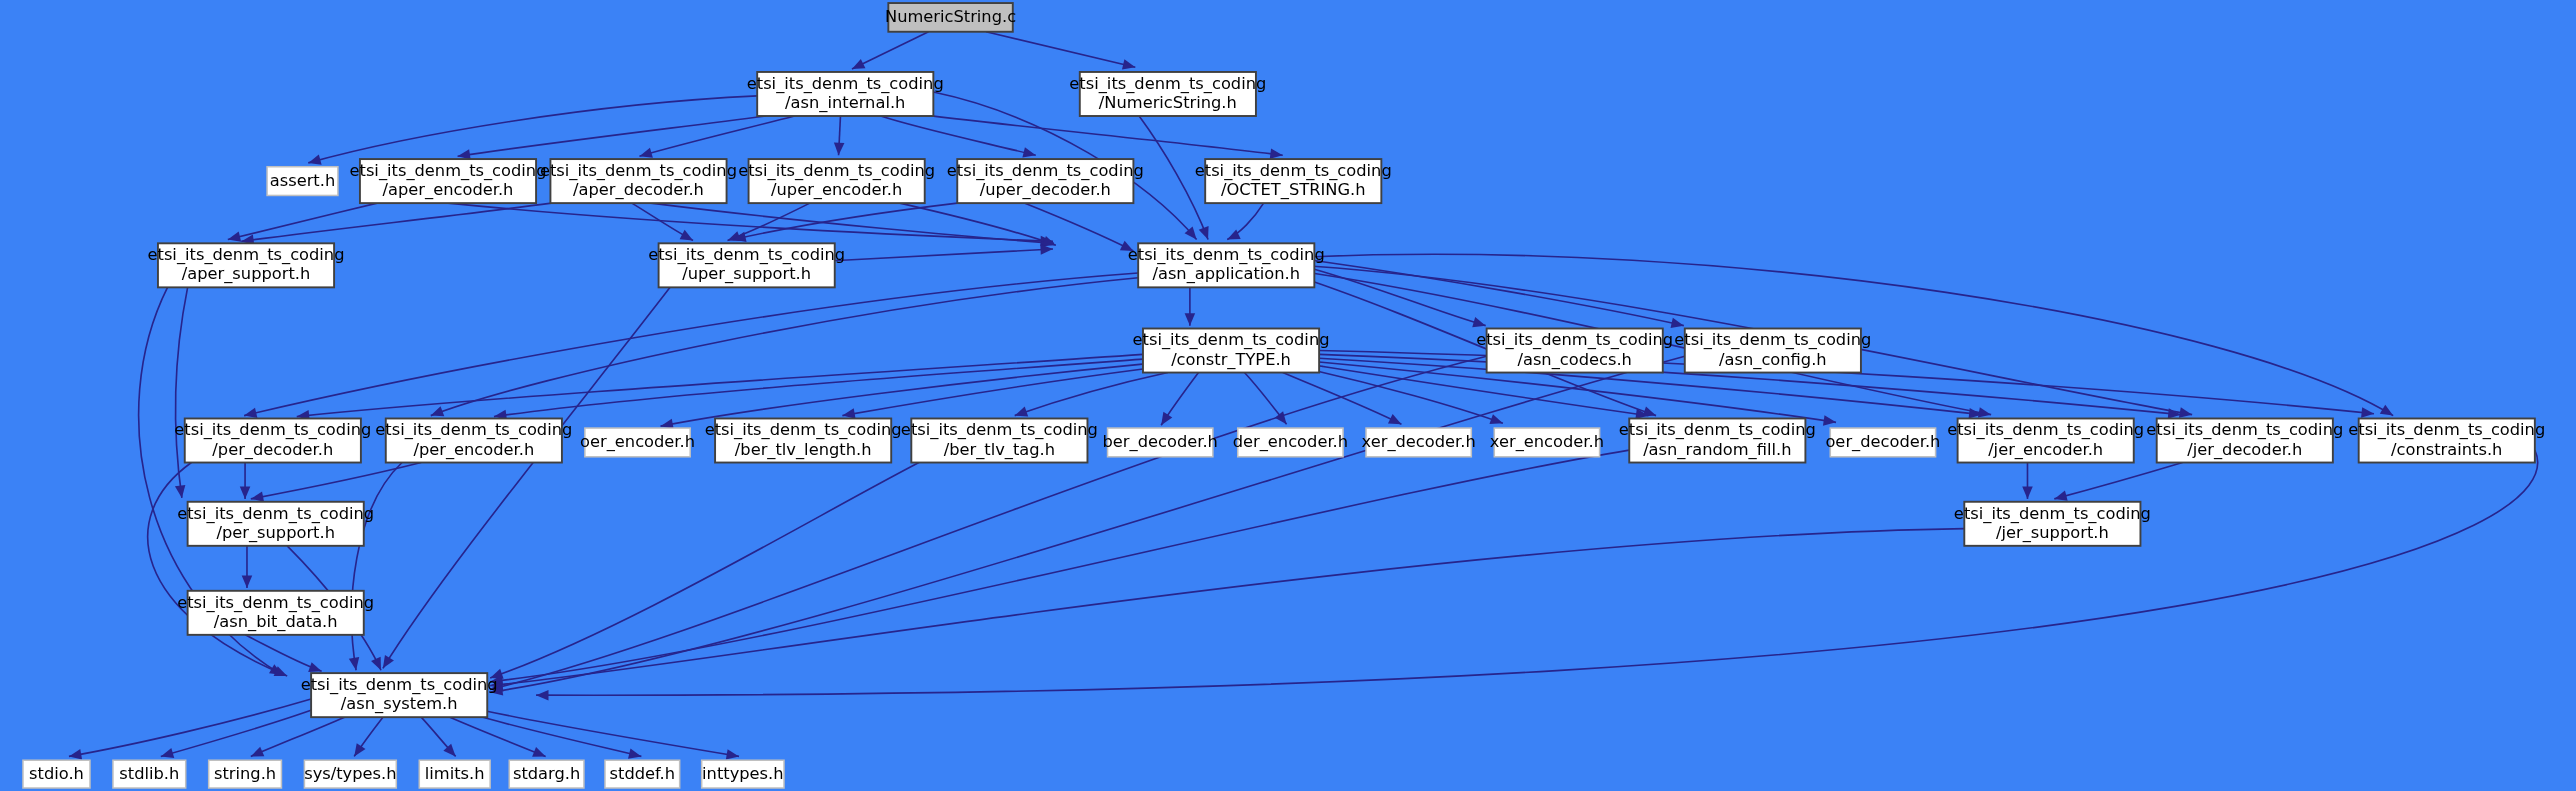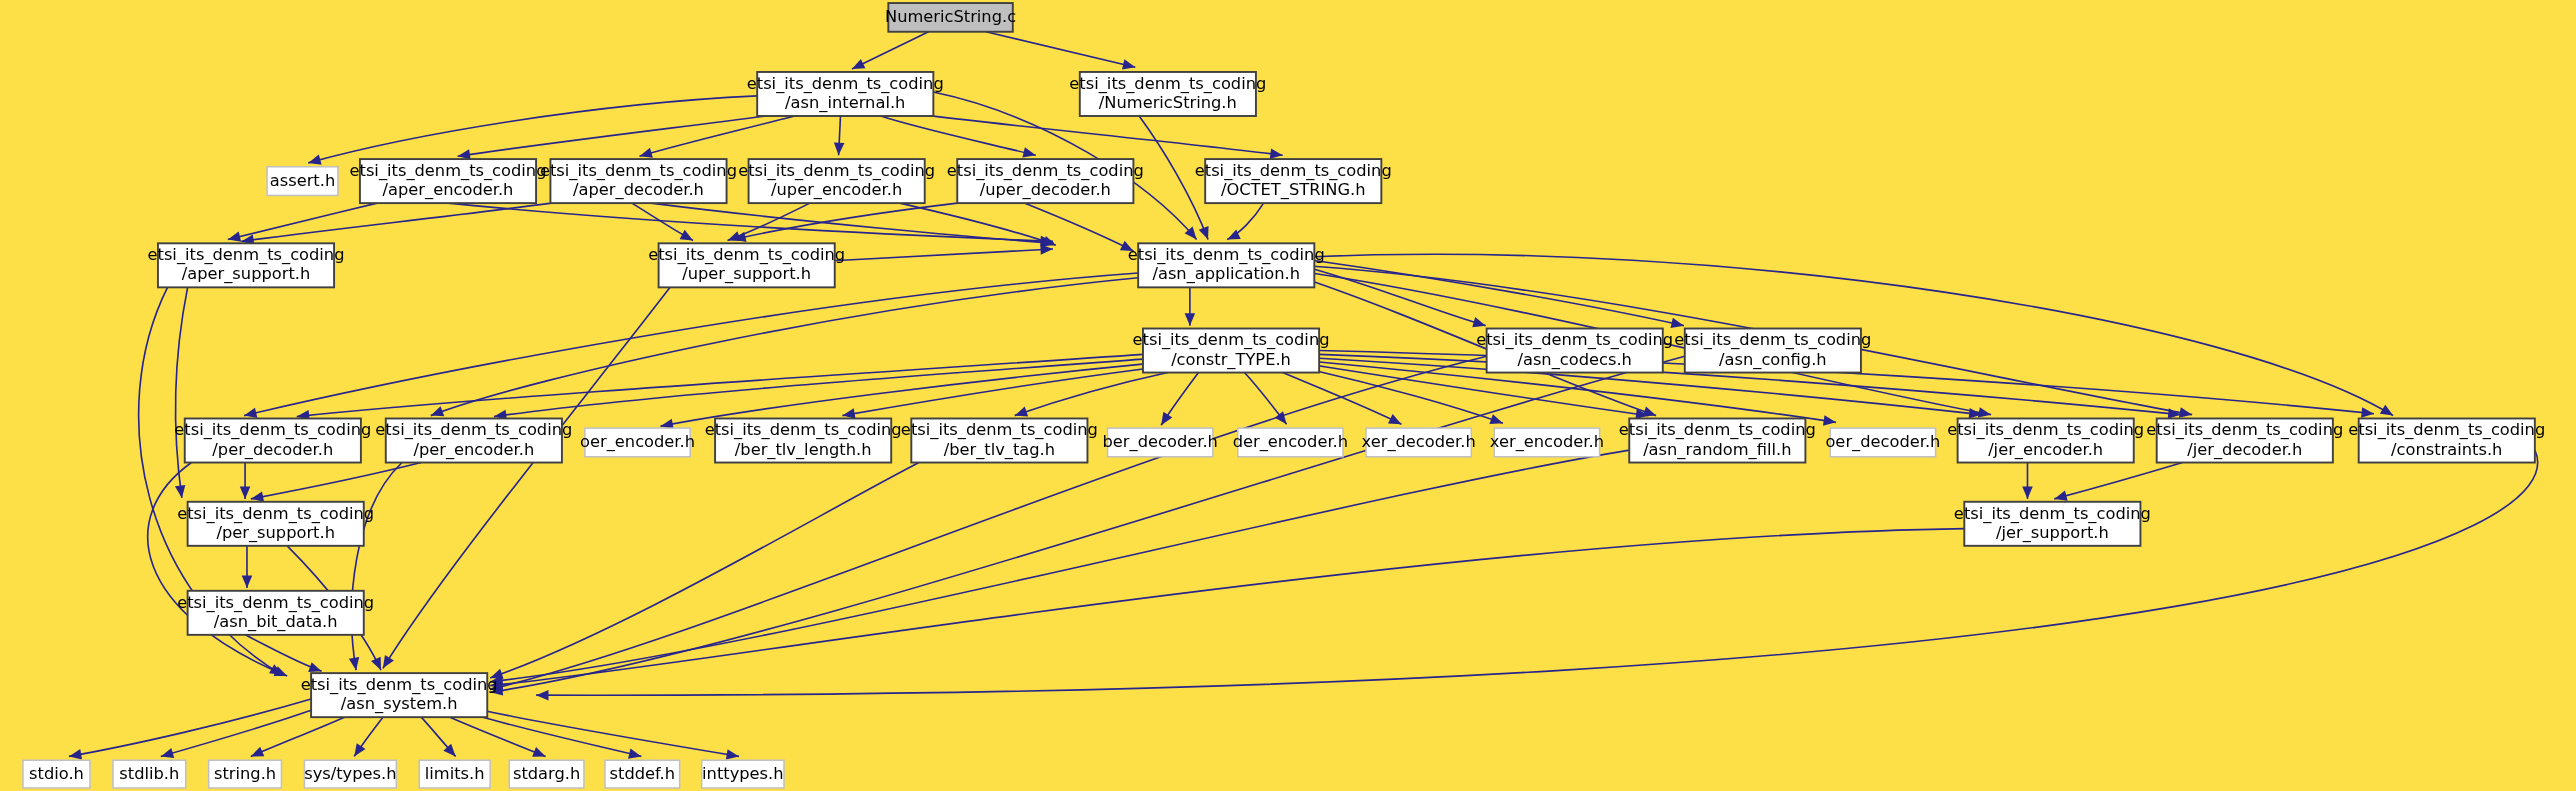--- a/index.html
+++ b/index.html
@@ -4,21 +4,21 @@
 <style>
   html, body {
     margin: 0;
     padding: 0;
     background: #ffffff;
   }
   #graph-root {
     position: relative;
     width: 2576px;
     height: 792px;
-    background: #fde047;
+    background: #3b82f6;
     font-family: "DejaVu Sans", "Liberation Sans", sans-serif;
     overflow: hidden;
   }
   svg.graph-canvas {
     position: absolute;
     left: 0;
     top: 0;
     width: 2576px;
     height: 792px;
   }

